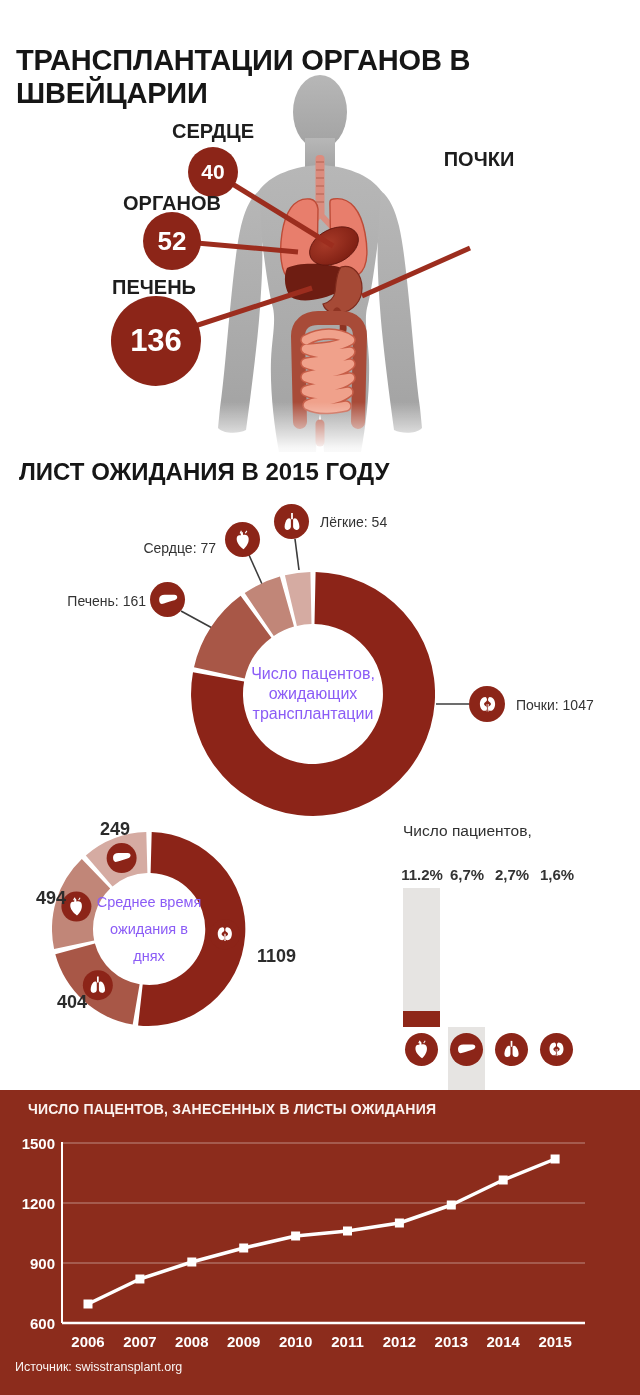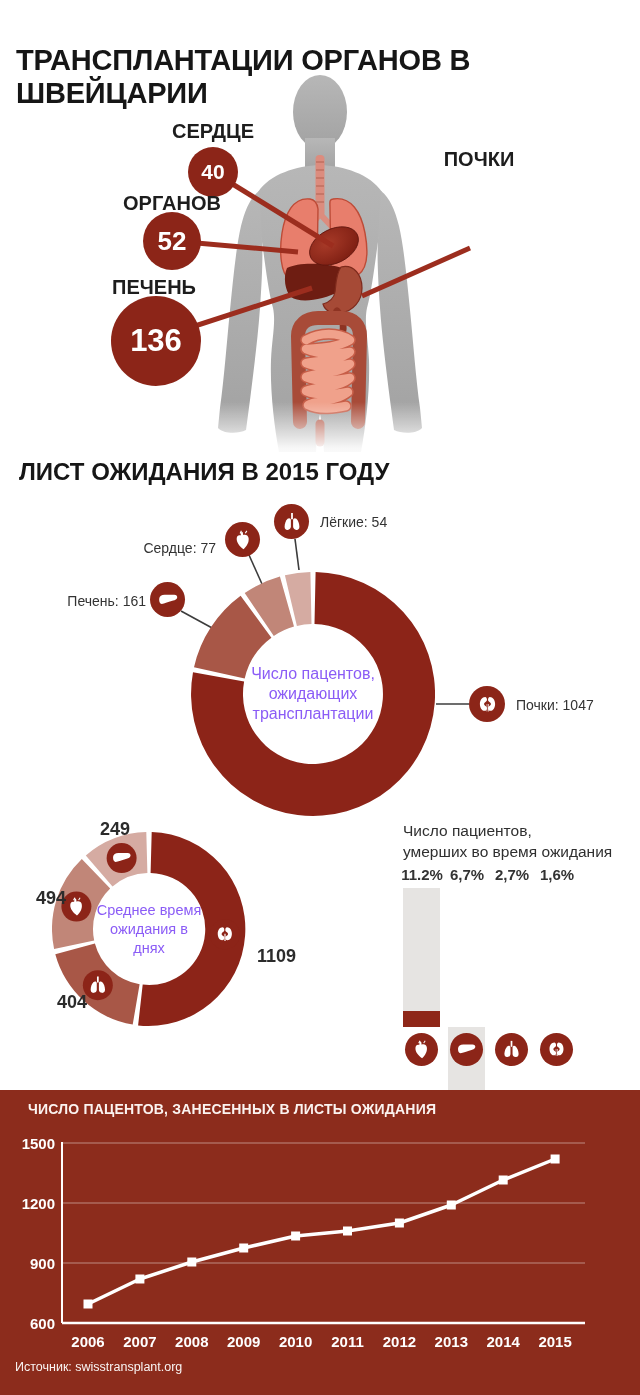--- a/index.html
+++ b/index.html
@@ -12,21 +12,21 @@
   
   .organ-label{font-size:20px;font-weight:700;color:#1d1d1d;text-align:center;}
   .bubble{border-radius:50%;background:#8C2518;color:#fff;display:flex;align-items:center;justify-content:center;font-weight:700;}
   
   .fade{left:0;top:402px;width:640px;height:66px;background:linear-gradient(to bottom,rgba(255,255,255,0) 0%,rgba(255,255,255,.92) 70%,#fff 100%);}
   
   .icon-chip{border-radius:50%;background:#8C2518;display:flex;align-items:center;justify-content:center;}
   .callout-label{font-size:14px;color:#333;white-space:nowrap;}
   .donut-center{display:flex;flex-direction:column;align-items:center;justify-content:center;text-align:left;color:#8b5cf6;}
   .donut-center.d1{font-size:16px;line-height:20px;}
-  .donut-center.d2{font-size:14.5px;line-height:19px;}
+  .donut-center.d2{font-size:14.5px;line-height:19px;gap:8px;}
   .num-label{font-size:18px;font-weight:700;color:#2b2b2b;text-align:right;}
   
   .bars-title{font-size:15.5px;line-height:21px;color:#2f2f2f;}
   .pct{font-size:15px;font-weight:700;color:#333;text-align:center;}
   .bar-track{width:37px;height:139px;background:#E6E4E2;position:relative;}
   .bar-fill{position:absolute;bottom:0;left:0;width:100%;background:#8E2718;}
   
   .panel{left:0;top:1090px;width:640px;height:305px;background:#8C2C1C;}
   .panel-title{left:28px;top:1101px;width:600px;font-size:14px;font-weight:700;color:#FBF3F0;letter-spacing:.2px;}
   .source{left:15px;top:1360px;font-size:12.5px;color:rgba(255,255,255,.95);}
@@ -203,21 +203,20 @@
     <div>ожидания в</div>
     <div>днях</div>
   </div>
   <div class="abs num-label" style="left:70px;top:819px;width:60px">249</div>
   <div class="abs num-label" style="left:6px;top:888px;width:60px">494</div>
   <div class="abs num-label" style="left:27px;top:992px;width:60px">404</div>
   <div class="abs num-label" style="left:236px;top:946px;width:60px">1109</div>
 
   <div class="abs bars-title" style="left:403px;top:820px;width:232px">
     <div>Число пациентов,</div>
-    <div>умерших во время ожидания</div>
   </div>
   <div class="abs pct" style="left:398px;top:866px;width:48px">11.2%</div>
   <div class="abs pct" style="left:443px;top:866px;width:48px">6,7%</div>
   <div class="abs pct" style="left:488px;top:866px;width:48px">2,7%</div>
   <div class="abs pct" style="left:533px;top:866px;width:48px">1,6%</div>
 
   <div class="abs bar-track" style="left:403px;top:888px">
       <div class="bar-fill" id="bar-fill-0" style="height: 15.6px;"></div>
     </div>
   <div class="abs bar-track" style="left:448px;top:888px">

